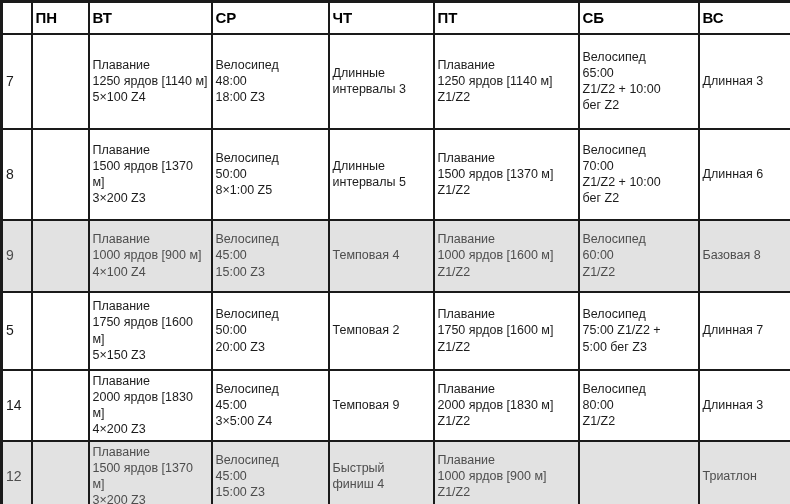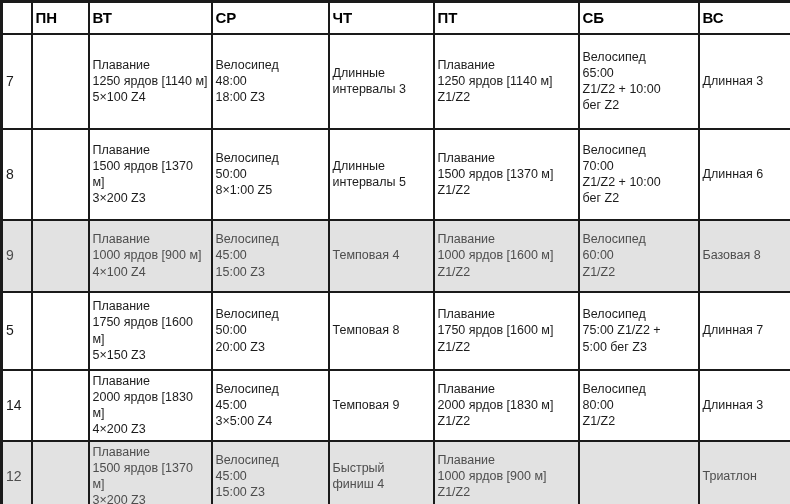--- a/index.html
+++ b/index.html
@@ -133,21 +133,21 @@
     </tr>
     <tr style="height:78px">
       <td class="week">5</td>
       <td></td>
       <td>Плавание
 1750 ярдов [1600 м]
 5×150 Z3</td>
       <td>Велосипед
 50:00
 20:00 Z3</td>
-      <td>Темповая 8</td>
+      <td>Темповая 2</td>
       <td>Плавание
 1750 ярдов [1600 м]
 Z1/Z2</td>
       <td>Велосипед
 75:00 Z1/Z2 +
 5:00 бег Z3</td>
       <td>Длинная 7</td>
     </tr>
     <tr style="height:65px">
       <td class="week">14</td>

